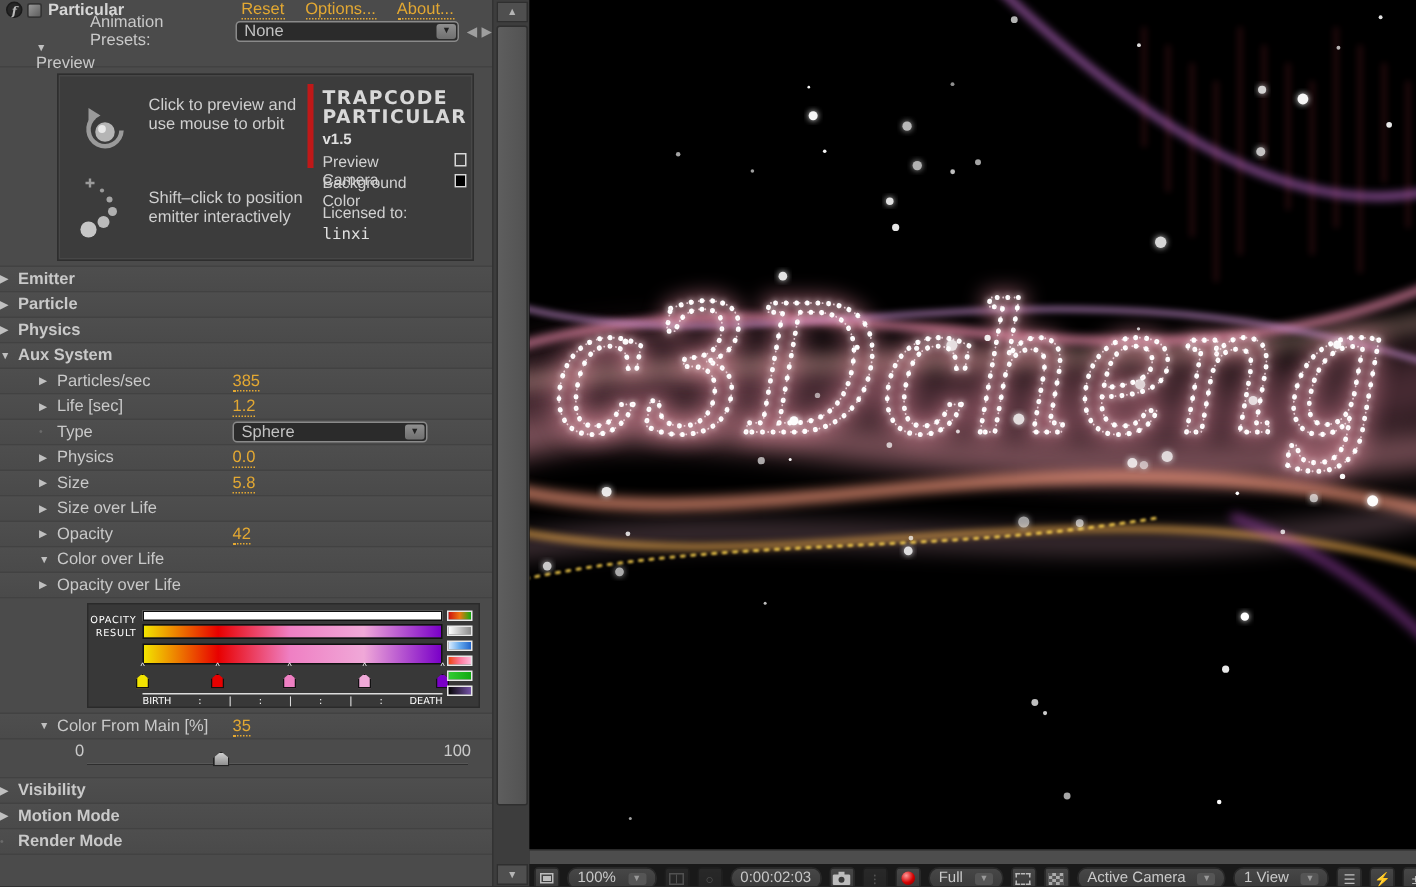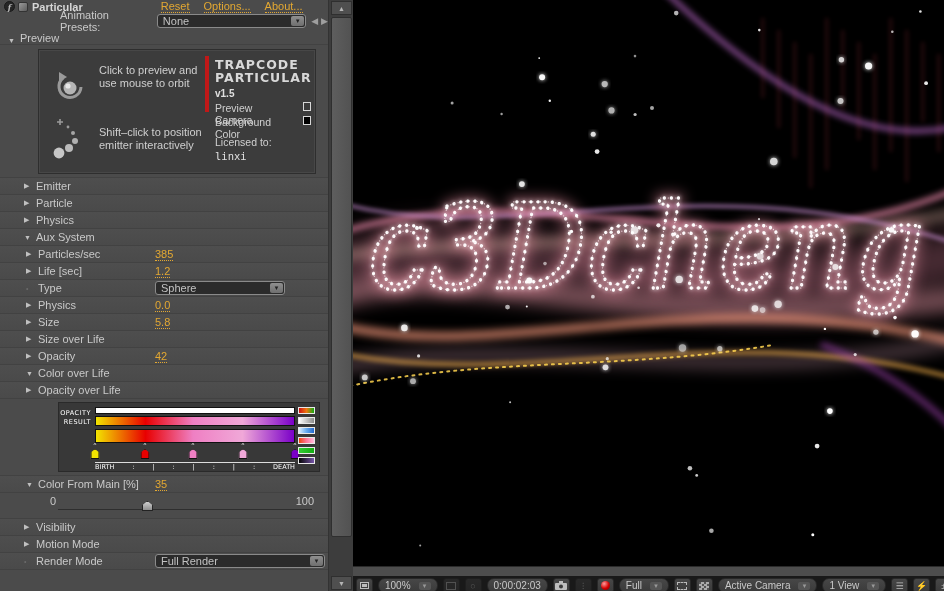--- a/index.html
+++ b/index.html
@@ -14,42 +14,42 @@
   .efx-icon { width:10px; height:10px; background:linear-gradient(135deg,#9a9a9a,#5d5d5d); border:1px solid #333; margin-right:4px; border-radius:2px;}
   .hdr-title { font-weight:bold; color:#d6d6d6; margin-right:18px; }
   .hdr-links { display:flex; gap:14px; margin-left:60px;}
   .link { color:#e3a832; border-bottom:1px dotted #e3a832; cursor:pointer; line-height:11px;}
   .presets-row { height:16px; display:flex; align-items:center; padding-left:60px; }
   .presets-label { color:#c9c9c9; margin-right:5px; }
   .dropdown { position:relative; background:#2b2b2b; border:1px solid #8a8a8a; border-radius:3px; height:14px; color:#c2c2c2; display:flex; align-items:center; padding:0 18px 0 5px; cursor:pointer; }
   .dropdown .dd-btn { position:absolute; right:1px; top:1px; bottom:1px; width:13px; background:linear-gradient(#8f8f8f,#6f6f6f); border-radius:2px; display:flex; align-items:center; justify-content:center; color:#222; font-size:6px; }
   .nav-arrows { display:flex; gap:3px; margin-left:5px; color:#9f9f9f; font-size:9px; }
   .nav-arrows span{cursor:pointer;}
-  .section-row { height:16px; display:flex; align-items:flex-end; padding-left:8px; border-bottom:1px solid #424242;}
+  .section-row { height:16px; display:flex; align-items:flex-start; padding-left:24px; border-bottom:1px solid #424242;flex-direction:column;}
   .twirl { font-size:7px; color:#c0c0c0; width:12px; display:inline-block; cursor:pointer; }
   .bullet { width:12px; display:inline-block; color:#6a6a6a; font-size:7px; text-align:left;}
 
   
   .preview-wrap { height:133px; padding:4px 0 0 38px; border-bottom:1px solid #424242;}
   .preview-box { position:relative; width:278px; height:125px; background:#3c3c3c; border:1px solid #2e2e2e; box-shadow:inset 0 0 0 1px #474747; }
   .pv-icon { position:absolute; }
   .pv-text { position:absolute; color:#cfcfcf; font-size:11px; line-height:13px; }
   .brand-bar { position:absolute; left:166px; top:6px; width:4px; height:56px; background:#c01818; }
   .brand { position:absolute; left:176px; top:8px; color:#d8d8d8; font-weight:bold; font-size:12.5px; letter-spacing:1px; line-height:13px; font-family:"DejaVu Sans",sans-serif; }
   .brand-ver { position:absolute; left:176px; top:38px; color:#e0e0e0; font-weight:bold; font-size:10px;}
   .chk-row { position:absolute; left:176px; display:flex; align-items:flex-start; width:96px; justify-content:space-between; color:#d0d0d0; font-size:10.5px;gap:16px;}
   .chk { width:9px; height:9px; border:1px solid #d8d8d8; background:#3c3c3c; cursor:pointer;}
   .chk.filled { background:#000; }
   .lic-label { position:absolute; left:176px; color:#d0d0d0; font-size:10.5px; }
   .lic-name { position:absolute; left:176px; color:#e0e0e0; font-family:"DejaVu Sans Mono",monospace; font-size:10.5px; }
 
   
   .row { height:17px; display:flex; align-items:center; border-bottom:1px solid #424242; background:linear-gradient(#4e4e4e,#4a4a4a); }
   .row .label { color:#c9c9c9; }
-  .indent0 { padding-left:24px; }
+  .indent0 { padding-left:0;font-weight:bold; }
   .indent1 { padding-left:26px; }
   .val { position:absolute; left:155px; color:#e3a832; border-bottom:1px dotted #e3a832; cursor:ew-resize; line-height:12px;}
   .row { position:relative; }
   .row .dropdown { position:absolute; left:155px; width:130px; }
   .row .dropdown.wide { width:170px; }
 
   
   .grad-wrap { position:relative; height:77px; border-bottom:1px solid #424242; background:#4b4b4b;}
   .grad-box { position:absolute; left:58px; top:3px; width:262px; height:70px; background:#383838; border:1px solid #2a2a2a; }
   .g-label { position:absolute; width:32px; text-align:right; color:#fff; font-size:6.5px; letter-spacing:.5px; font-family:"DejaVu Sans",sans-serif;}
@@ -295,24 +295,20 @@
       <span class="twirl">▶</span>
         <span class="label">Visibility</span>
       </div>
     <div class="row indent0">
       <span class="twirl">▶</span>
         <span class="label">Motion Mode</span>
       </div>
     <div class="row indent0">
       <span class="bullet">•</span>
         <span class="label">Render Mode</span>
-      <div class="dropdown wide">
-        <span>Full Render</span>
-          <span class="dd-btn">▼</span>
-      </div>
     </div>
   </div>
 
   <div class="pscroll">
     <div class="ps-btn" style="top:1px">▲</div>
     <div class="ps-thumb"></div>
     <div class="ps-btn" style="bottom:1px">▼</div>
   </div>
 
   <div class="viewer">

